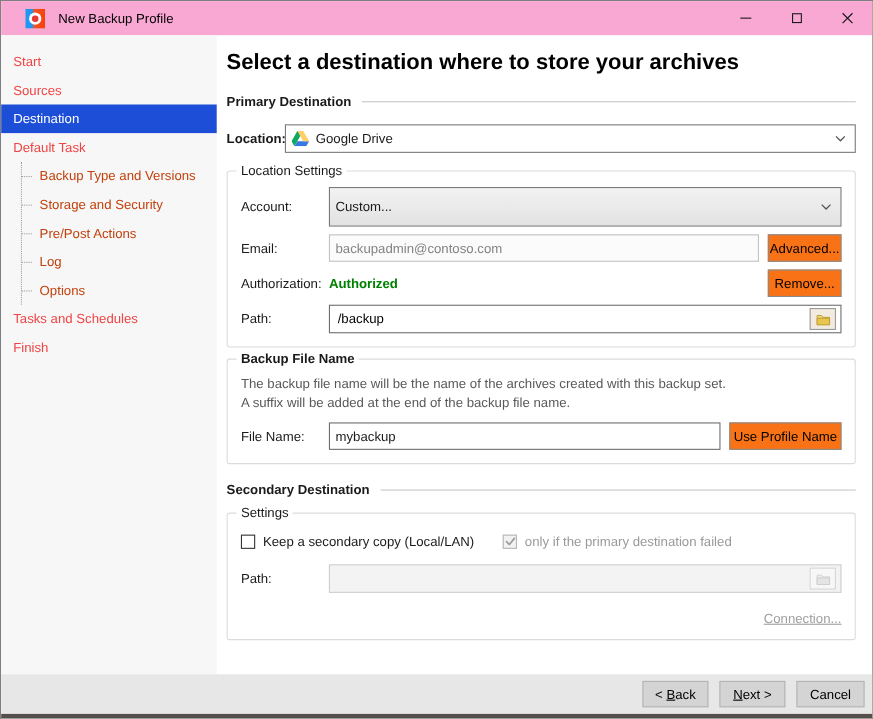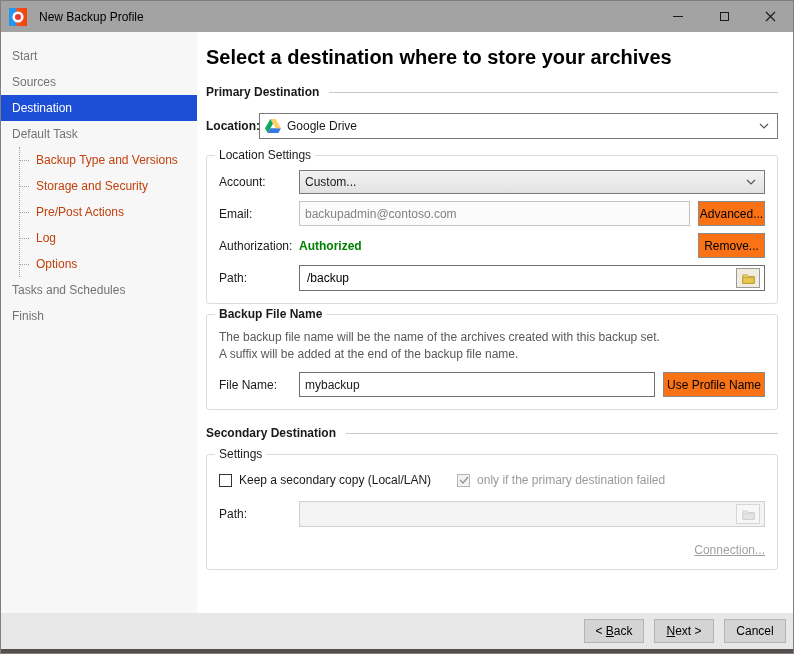--- a/index.html
+++ b/index.html
@@ -5,51 +5,51 @@
   * { box-sizing: border-box; margin: 0; padding: 0; }
   html, body { width: 794px; height: 654px; }
   body { font-family: "Liberation Sans", "DejaVu Sans", sans-serif; font-size: 12px; color: #1a1a1a; }
 
   .window {
     position: relative; width: 794px; height: 654px;
     background: #ffffff; border: 1px solid #7f7f7f; overflow: hidden;
   }
 
   
-  .titlebar { height: 31px; display: flex; align-items: center; background: #a3a3a3; padding-left: 8px; }
+  .titlebar { height: 31px; display: flex; align-items: center; background: #f9a8d4; padding-left: 22px; }
   .app-icon { width: 18px; height: 18px; flex: 0 0 18px; }
   .title-text { margin-left: 12px; font-size: 12px; color: #000; }
   .caption-buttons { margin-left: auto; display: flex; height: 100%; }
   .caption-btn { width: 46px; height: 100%; display: flex; align-items: center; justify-content: center; cursor: default; }
   .glyph-min { width: 10px; height: 1px; background: #1a1a1a; }
   .glyph-max { width: 9px; height: 9px; border: 1px solid #1a1a1a; }
 
   
   .body-area { display: flex; height: 583px; }
   .sidebar { width: 196px; background: #f7f7f7; padding-top: 11px; flex: 0 0 196px; }
-  .side-item { height: 26px; line-height: 26px; padding-left: 11px; color: #737373; cursor: default; white-space: nowrap; }
+  .side-item { height: 26px; line-height: 26px; padding-left: 11px; color: #ef4444; cursor: default; white-space: nowrap; }
   .side-item.selected { background: #1d4ed8; color: #ffffff; }
   .subtree { margin-left: 18px; border-left: 1px dotted #a0a0a0; }
   .side-subitem { height: 26px; display: flex; align-items: center; color: #c2410c; cursor: default; white-space: nowrap; }
   .twig { width: 9px; border-top: 1px dotted #a0a0a0; margin-right: 7px; flex: 0 0 9px; }
 
   .content { flex: 1; padding: 10px 15px 0 9px; }
 
   h1.heading { font-size: 20px; font-weight: bold; color: #000; margin: 4px 0 16px 0; }
 
   .section-row { display: flex; align-items: center; margin-bottom: 14px; }
   .section-title { font-weight: bold; font-size: 12px; color: #1a1a1a; white-space: nowrap; }
   .section-line { flex: 1; height: 1px; background: #c8c8c8; margin-left: 10px; }
 
   
   .loc-row { display: flex; align-items: center; margin-bottom: 16px; }
   .loc-label { width: 53px; font-weight: bold; flex: 0 0 53px; }
   .combo { display: flex; align-items: center; border: 1px solid #7a7a7a; background: #fff; height: 26px; flex: 1; padding: 0 8px 0 5px; cursor: default; }
   .combo .combo-text { margin-left: 6px; flex: 1; }
-  .combo-sm { height: 24px; background: linear-gradient(#f2f2f2, #e2e2e2); }
+  .combo-sm { height: 36px; background: linear-gradient(#f2f2f2, #e2e2e2); }
 
   
   .groupbox { position: relative; border: 1px solid #dcdcdc; border-radius: 3px; padding: 14px 12px 12px 12px; margin-bottom: 10px; }
   .group-label { position: absolute; top: -8px; left: 8px; background: #fff; padding: 0 4px; color: #1a1a1a; }
   .group-label.bold { font-weight: bold; }
 
   .form-row { display: flex; align-items: center; margin-bottom: 7px; }
   .form-row:last-child { margin-bottom: 0; }
   .form-label { width: 80px; flex: 0 0 80px; }
 

